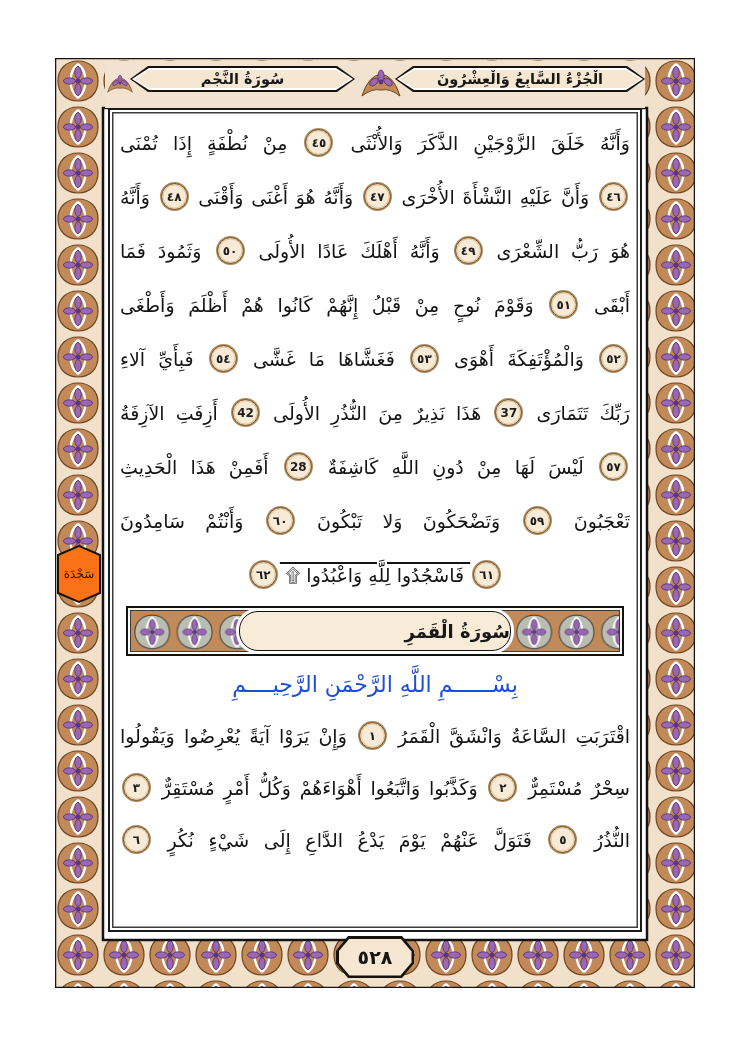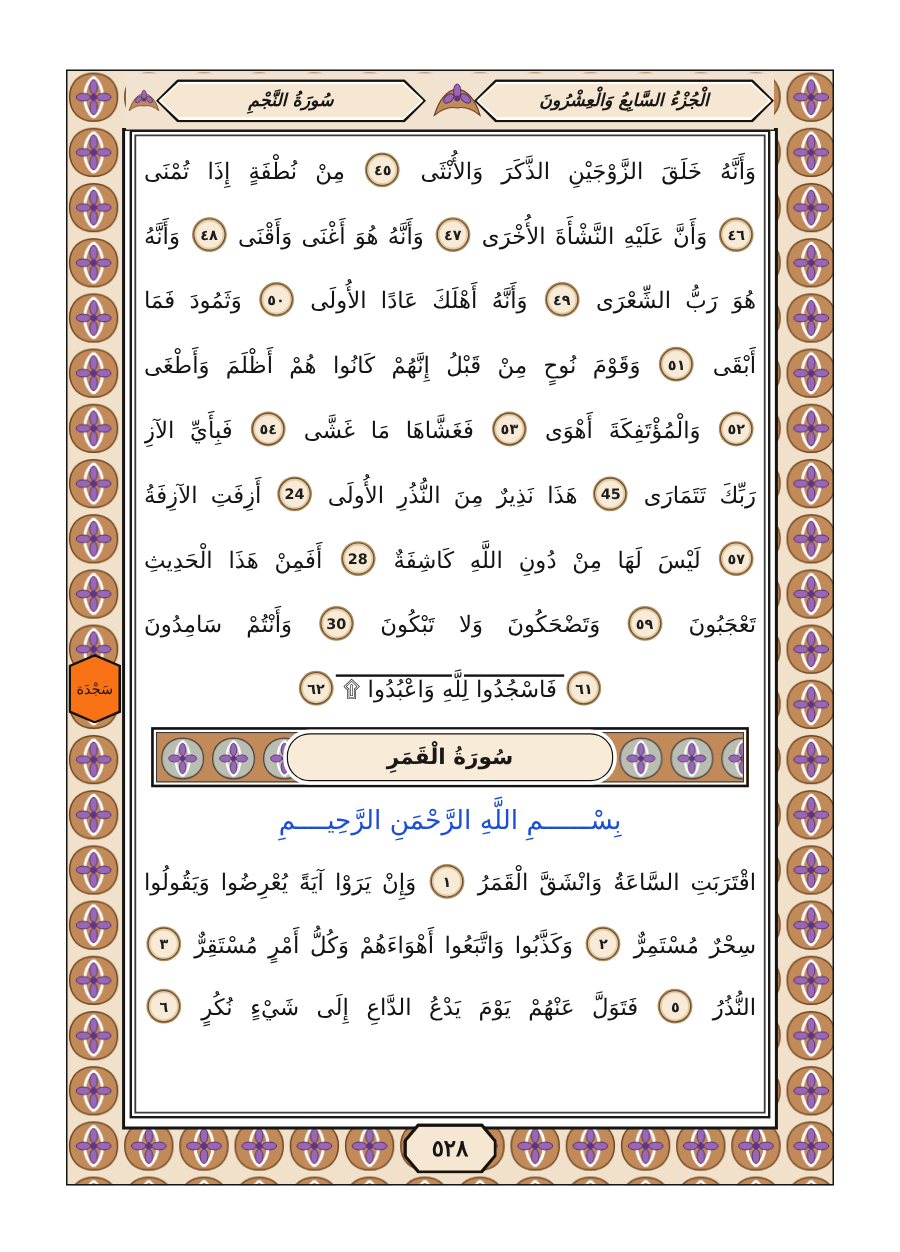--- a/index.html
+++ b/index.html
@@ -17,21 +17,21 @@
     width:640px; height:930px;
     background:#ffffff;
   }
   .frame > svg.border-svg{ position:absolute; left:0; top:0; }
 
   
   .header-band{
     position:absolute; left:50px; right:50px; top:3px; height:47px;
     background:#f2e3d0;
   }
-  .cart{ position:absolute; top:5px; height:36px;font-style:italic; }
+  .cart{ position:absolute; top:5px; height:26px; }
   .cart .c1{ position:absolute; inset:0; background:#17120c;
     clip-path:polygon(18px 0, calc(100% - 18px) 0, 100% 50%, calc(100% - 18px) 100%, 18px 100%, 0 50%); }
   .cart .c2{ position:absolute; inset:2px; background:#ffffff;
     clip-path:polygon(17px 0, calc(100% - 17px) 0, 100% 50%, calc(100% - 17px) 100%, 17px 100%, 0 50%); }
   .cart .c3{ position:absolute; inset:4px; background:#f6e7d2;
     clip-path:polygon(15px 0, calc(100% - 15px) 0, 100% 50%, calc(100% - 15px) 100%, 15px 100%, 0 50%);
     display:flex; align-items:center; justify-content:center;
     direction:rtl; font-size:14.5px; font-weight:bold; color:#181818; }
   .cart-najm{ left:25px;  width:225px; }
   .cart-juz { right:0px;  width:250px; }
@@ -73,21 +73,21 @@
     border:2px solid #121212;
     box-shadow: inset 0 0 0 2px #ffffff, inset 0 0 0 3px #3a3a3a;
     background:#c18a58; box-sizing:border-box;
   }
   .banner svg.banner-bg{ position:absolute; inset:3px; width:calc(100% - 6px); height:calc(100% - 6px); }
   .banner-cart{
     position:absolute; left:50%; top:50%; transform:translate(-50%,-50%);
     width:270px; height:38px; border-radius:19px;
     background:#f8ecd9; border:1.5px solid #121212;
     box-shadow:0 0 0 3px #ffffff;
-    display:flex; align-items:center; justify-content:center;
+    display:flex; align-items:center; justify-content:flex-start;
     direction:rtl; font-size:18px; font-weight:bold; color:#181818;
   }
 
   
   .bismillah{
     height:50px; line-height:50px; text-align:center; direction:rtl;
     font-size:22px; color:#1d4ed8;
   }
 
   
@@ -99,21 +99,21 @@
     display:flex; align-items:center; justify-content:center;
     direction:rtl; font-size:12px; color:#181818; }
 
   
   .pagenum{ position:absolute; left:50%; transform:translateX(-50%); top:878px; width:78px; height:42px; }
   .pagenum .p1{ position:absolute; inset:0; background:#17120c;
     clip-path:polygon(12px 0, calc(100% - 12px) 0, 100% 35%, 100% 65%, calc(100% - 12px) 100%, 12px 100%, 0 65%, 0 35%); }
   .pagenum .p2{ position:absolute; inset:2.5px; background:#f6e7d2;
     clip-path:polygon(11px 0, calc(100% - 11px) 0, 100% 35%, 100% 65%, calc(100% - 11px) 100%, 11px 100%, 0 65%, 0 35%);
     display:flex; align-items:center; justify-content:center;
-    font-size:19px; font-weight:bold; color:#161616; direction:rtl;font-family:Liberation Serif, serif; }
+    font-size:19px; font-weight:bold; color:#161616; direction:rtl; }
 </style>
 </head>
 <body>
 
 <div class="page">
   <div class="frame">
 
     <svg class="border-svg" width="640" height="930" viewBox="0 0 640 930">
       <defs>
         <pattern id="arb" width="46" height="46" patternUnits="userSpaceOnUse">
@@ -175,24 +175,24 @@
       </div>
     </div>
 
     <div class="text-frame">
 
       <div class="najm">
           <div class="qline"><span class="t">وَأَنَّهُ خَلَقَ الزَّوْجَيْنِ الذَّكَرَ وَالأُنْثَى </span><span class="vmark">٤٥</span><span class="t"> مِنْ نُطْفَةٍ إِذَا تُمْنَى</span></div>
           <div class="qline"><span class="vmark">٤٦</span><span class="t"> وَأَنَّ عَلَيْهِ النَّشْأَةَ الأُخْرَى </span><span class="vmark">٤٧</span><span class="t"> وَأَنَّهُ هُوَ أَغْنَى وَأَقْنَى </span><span class="vmark">٤٨</span><span class="t"> وَأَنَّهُ</span></div>
           <div class="qline"><span class="t">هُوَ رَبُّ الشِّعْرَى </span><span class="vmark">٤٩</span><span class="t"> وَأَنَّهُ أَهْلَكَ عَادًا الأُولَى </span><span class="vmark">٥٠</span><span class="t"> وَثَمُودَ فَمَا</span></div>
           <div class="qline"><span class="t">أَبْقَى </span><span class="vmark">٥١</span><span class="t"> وَقَوْمَ نُوحٍ مِنْ قَبْلُ إِنَّهُمْ كَانُوا هُمْ أَظْلَمَ وَأَطْغَى</span></div>
-          <div class="qline"><span class="vmark">٥٢</span><span class="t"> وَالْمُؤْتَفِكَةَ أَهْوَى </span><span class="vmark">٥٣</span><span class="t"> فَغَشَّاهَا مَا غَشَّى </span><span class="vmark">٥٤</span><span class="t"> فَبِأَيِّ الآزِ</span></div>
-          <div class="qline"><span class="t">رَبِّكَ تَتَمَارَى </span><span class="vmark">45</span><span class="t"> هَذَا نَذِيرٌ مِنَ النُّذُرِ الأُولَى </span><span class="vmark">24</span><span class="t"> أَزِفَتِ الآزِفَةُ</span></div>
+          <div class="qline"><span class="vmark">٥٢</span><span class="t"> وَالْمُؤْتَفِكَةَ أَهْوَى </span><span class="vmark">٥٣</span><span class="t"> فَغَشَّاهَا مَا غَشَّى </span><span class="vmark">٥٤</span><span class="t"> فَبِأَيِّ آلاءِ</span></div>
+          <div class="qline"><span class="t">رَبِّكَ تَتَمَارَى </span><span class="vmark">37</span><span class="t"> هَذَا نَذِيرٌ مِنَ النُّذُرِ الأُولَى </span><span class="vmark">42</span><span class="t"> أَزِفَتِ الآزِفَةُ</span></div>
           <div class="qline"><span class="vmark">٥٧</span><span class="t"> لَيْسَ لَهَا مِنْ دُونِ اللَّهِ كَاشِفَةٌ </span><span class="vmark">28</span><span class="t"> أَفَمِنْ هَذَا الْحَدِيثِ</span></div>
-          <div class="qline"><span class="t">تَعْجَبُونَ </span><span class="vmark">٥٩</span><span class="t"> وَتَضْحَكُونَ وَلا تَبْكُونَ </span><span class="vmark">30</span><span class="t"> وَأَنْتُمْ سَامِدُونَ</span></div>
+          <div class="qline"><span class="t">تَعْجَبُونَ </span><span class="vmark">٥٩</span><span class="t"> وَتَضْحَكُونَ وَلا تَبْكُونَ </span><span class="vmark">٦٠</span><span class="t"> وَأَنْتُمْ سَامِدُونَ</span></div>
           <div class="qline center sajline"><span class="vmark">٦١</span><span class="t"> فَاسْجُدُوا لِلَّهِ وَاعْبُدُوا ۩ </span><span class="vmark">٦٢</span></div>
         </div>
 
       <div class="banner">
         <svg class="banner-bg" viewBox="0 0 506 38" preserveAspectRatio="none">
           <rect width="506" height="38" fill="url(#bnr)"></rect>
         </svg>
         <div class="banner-cart">
           <span>سُورَةُ الْقَمَرِ</span>
         </div>

